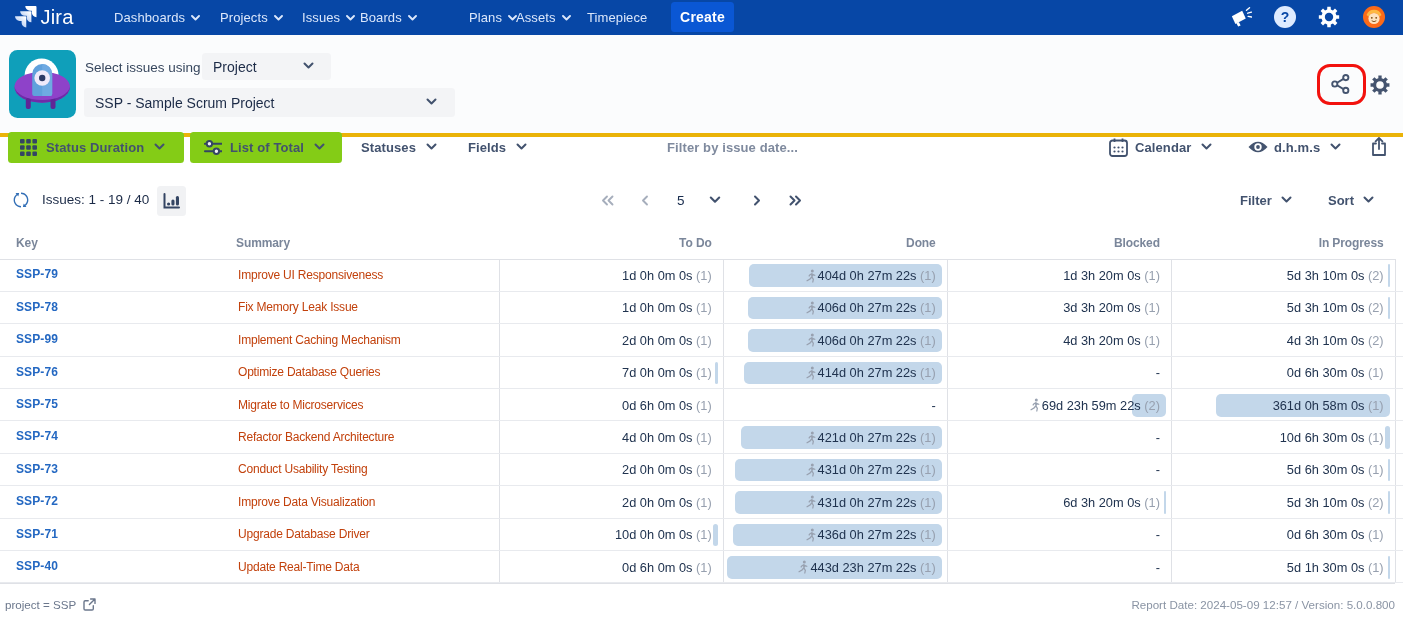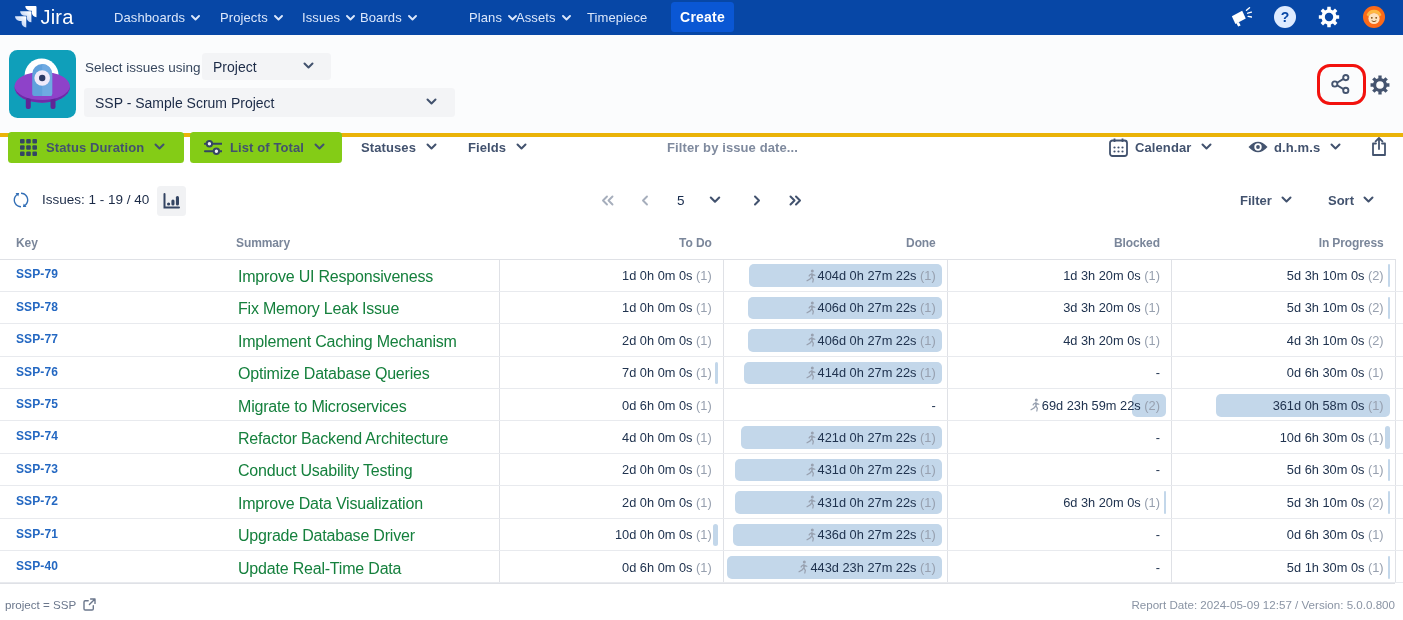--- a/index.html
+++ b/index.html
@@ -41,21 +41,21 @@
 #chartbtn{position:absolute;left:157px;top:13px;width:29px;height:30px;background:#f1f2f4;
  border-radius:3.5px;display:flex;align-items:center;justify-content:center}
 .pag{position:absolute;top:12px;height:30px;display:flex;align-items:center}
 
 #thead .h{position:absolute;top:236px;font-size:12px;font-weight:700;color:#7a869a;letter-spacing:-.1px;white-space:nowrap}
 #thead .hr{transform:translateX(-100%)}
 .vline{position:absolute;top:259.4px;height:324px;width:1px;background:#dfe1e6}
 .row{position:absolute;left:0;width:1403px;height:32.4px;border-bottom:1px solid #e8eaee}
 .row:last-child{border-bottom:none}
 .key{position:absolute;left:16px;top:8px;font-size:12px;font-weight:700;color:#2468c2;letter-spacing:.1px}
-.sum{position:absolute;left:238px;top:8.5px;font-size:16px;color:#15803d;letter-spacing:-.2px}
+.sum{position:absolute;left:238px;top:8.5px;font-size:12px;color:#c2410c;letter-spacing:-.2px}
 .bar{position:absolute;top:5px;height:22.5px;background:#c3d7ea;border-radius:5px}
 .cval{position:absolute;top:0;height:32.4px;display:flex;align-items:center;
  font-size:12.8px;color:#20334f}
 .cval .n{color:#97a0af}
 .cval .run{margin-right:1px}
 
 #foot1{position:absolute;left:5px;top:597px;font-size:11.6px;color:#6b778c;display:flex;align-items:center;height:14px}
 #foot2{position:absolute;right:8px;top:598px;font-size:11.6px;color:#8a94a4}
 </style></head><body>
 
@@ -380,21 +380,21 @@
       <span class="v">3d 3h 20m 0s</span>
       <span class="n">&nbsp;(1)</span>
     </div>
 <div class="bar" style="right:13.0px;width:2px"></div>
     <div class="cval" style="right:19.4px">
       <span class="v">5d 3h 10m 0s</span>
       <span class="n">&nbsp;(2)</span>
     </div>
 </div>
 <div class="row" style="top:324.2px">
-<a class="key">SSP-77</a>
+<a class="key">SSP-99</a>
     <div class="sum">Implement Caching Mechanism</div>
 <div class="cval" style="right:691.3px">
       <span class="v">2d 0h 0m 0s</span>
       <span class="n">&nbsp;(1)</span>
     </div>
 <div class="bar" style="right:460.9px;width:194px"></div>
     <div class="cval" style="right:467.3px">
       <svg class="run" width="13" height="14" viewBox="0 0 13 14">
         <g fill="#98a1b0">
           <circle cx="8.3" cy="2" r="1.5"></circle>

